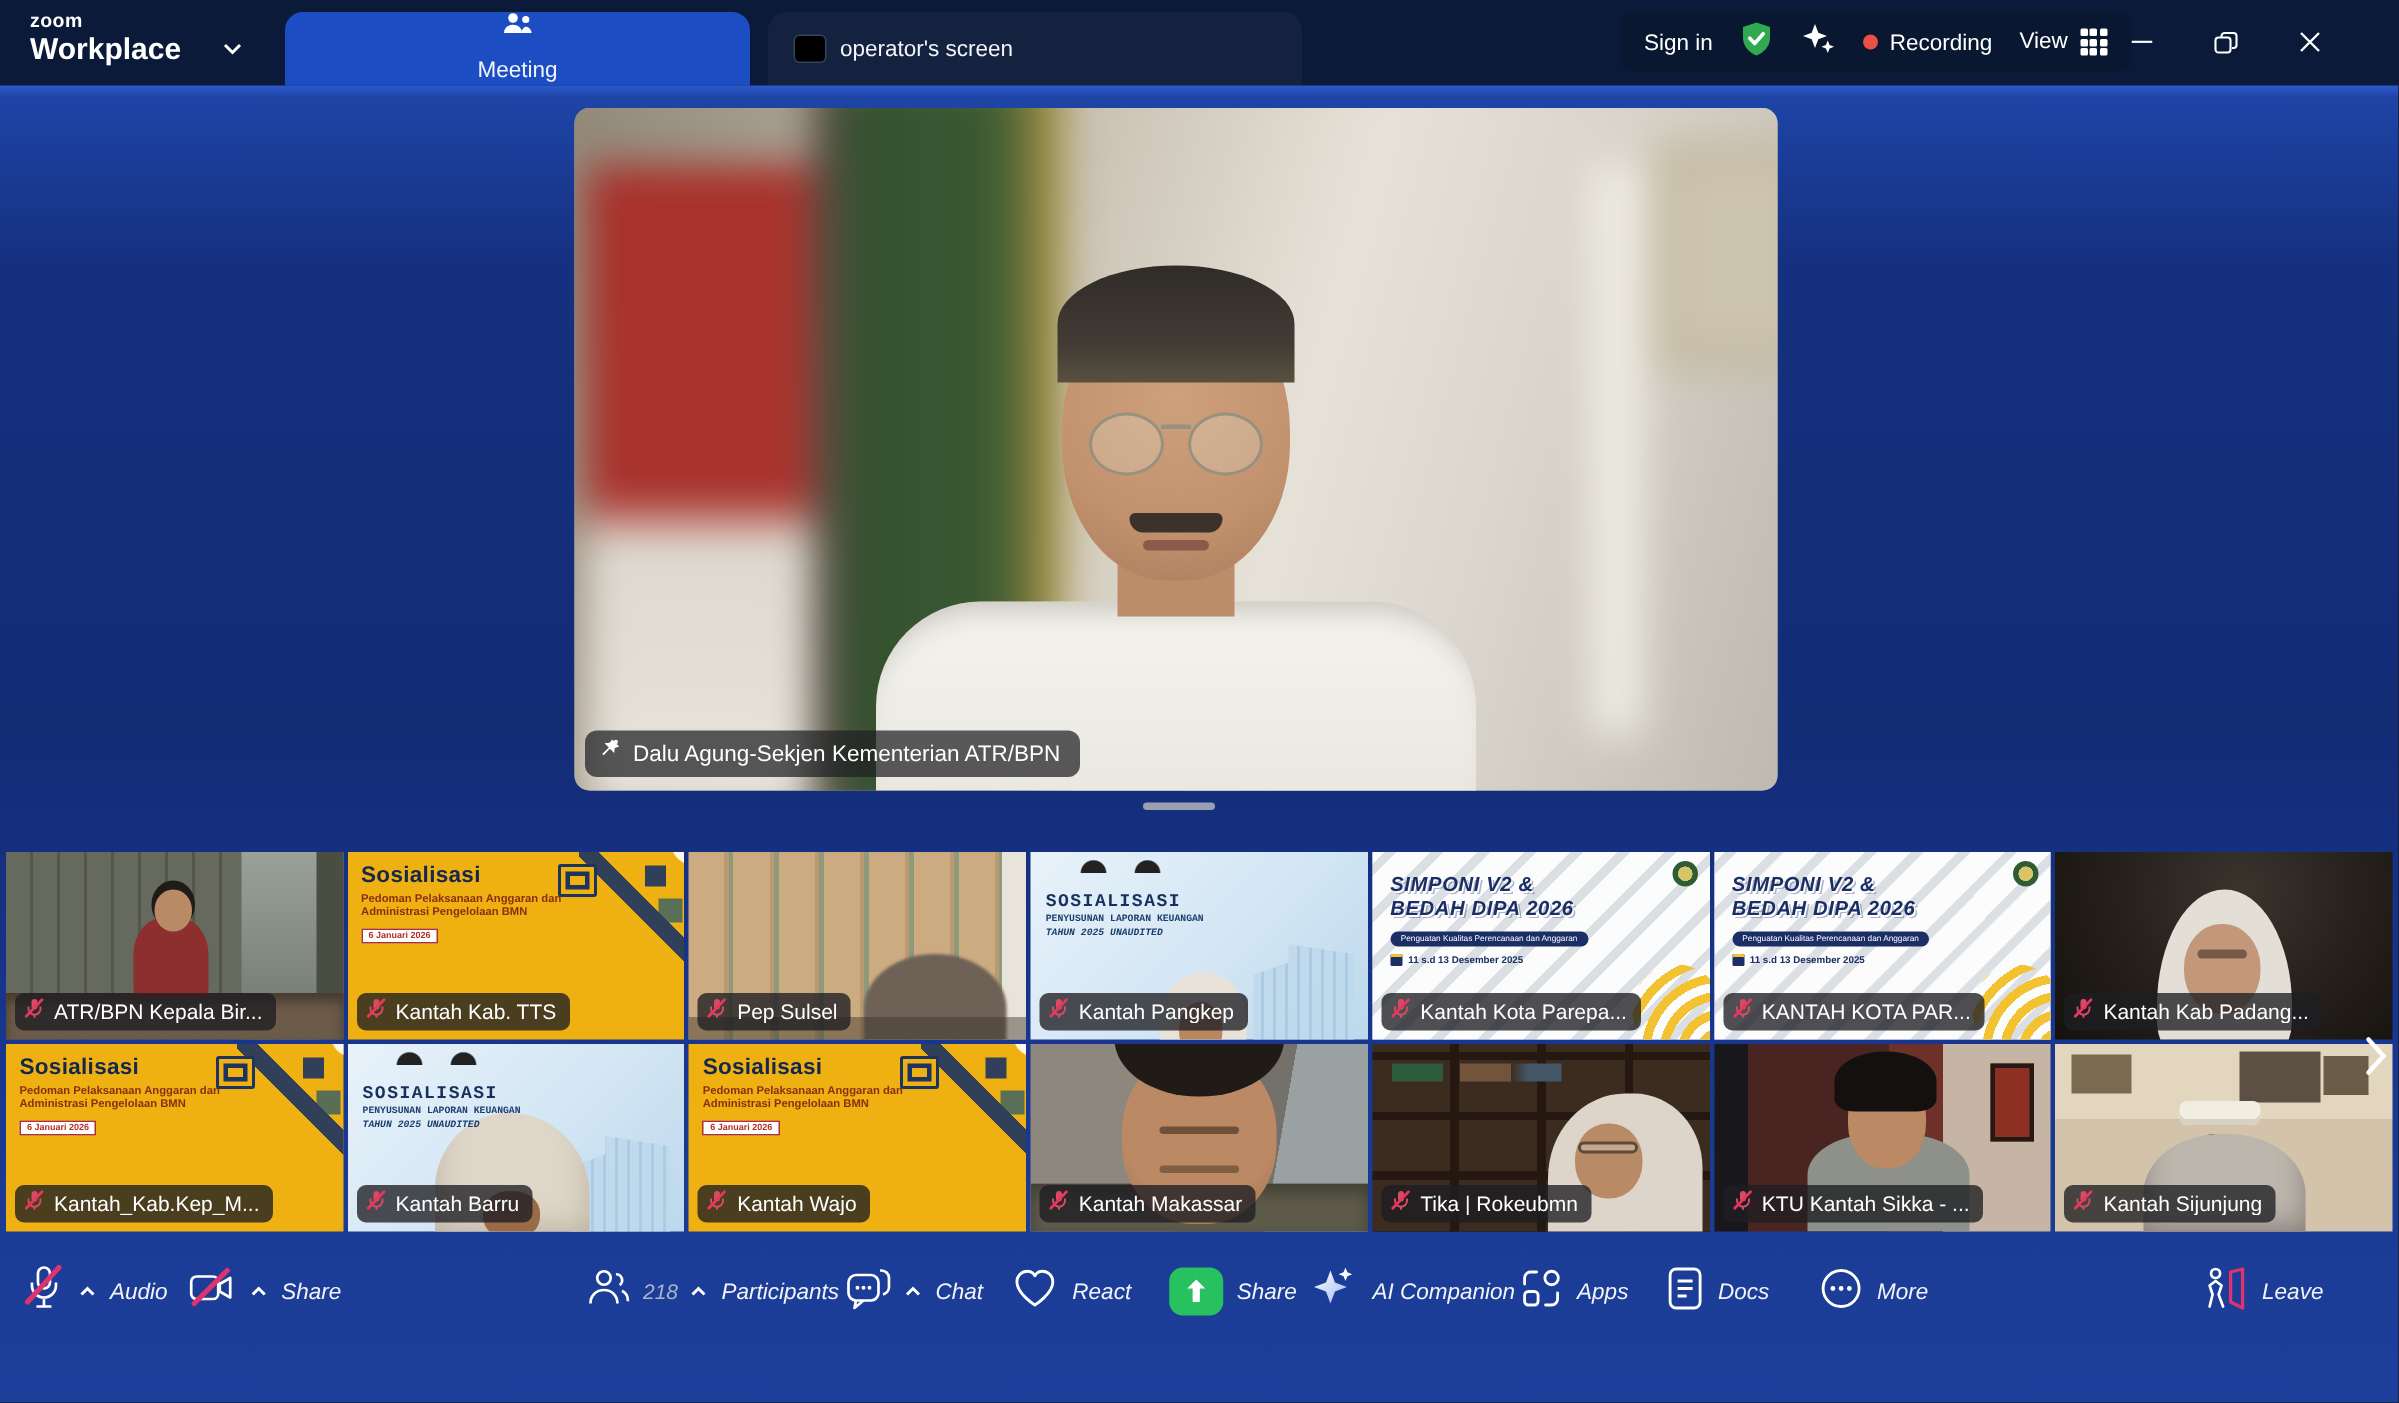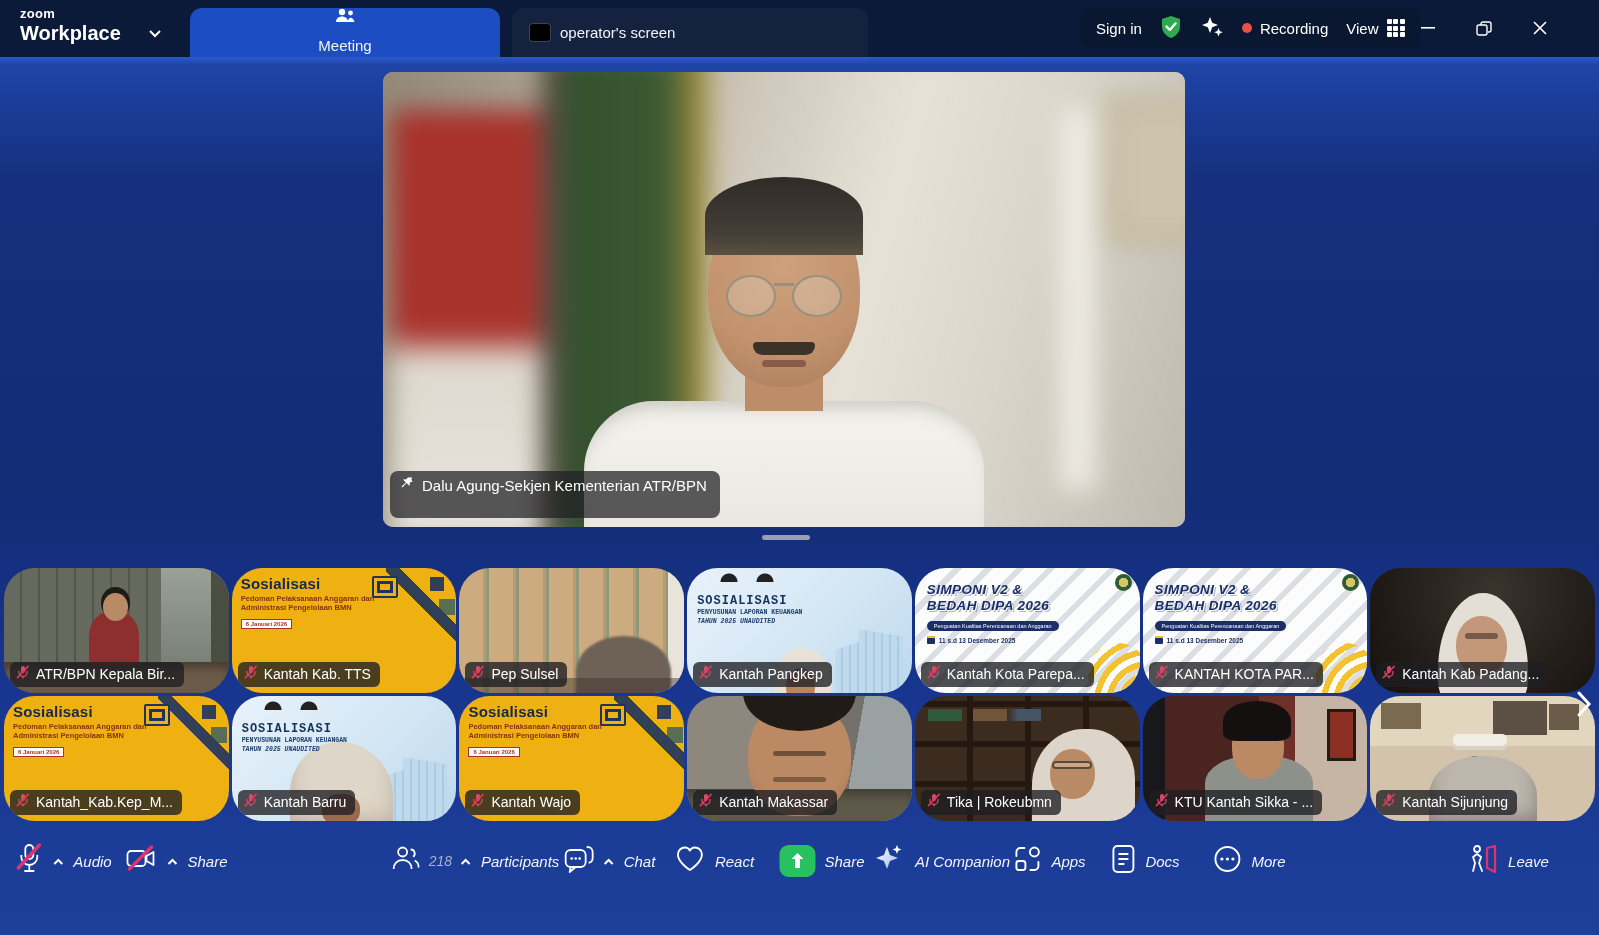--- a/index.html
+++ b/index.html
@@ -14,21 +14,21 @@
   .logo-chevron { position:absolute; left:148px; top:24px; }
   .tab { position:absolute; top:8px; height:49px; display:flex; align-items:center; gap:10px;
          border-radius:12px 12px 0 0; color:#f2f4f8; font-size:15px; padding:0 18px; cursor:pointer; }
   .tab.active { left:190px; width:310px; background:#1d4dc2;flex-direction:column; }
   .tab.inactive { left:512px; width:356px; background:rgba(255,255,255,0.04); }
   .screen-thumb { width:20px; height:17px; background:#000; border-radius:3px; box-shadow:0 0 0 1px rgba(255,255,255,.15); }
   .tb-right { position:absolute; left:1080px; top:8px; height:40px; background:#0a1730; border-radius:10px;
               display:flex; align-items:center; gap:18px; padding:0 16px; color:#fff; font-size:15px; }
   .rec { display:flex; align-items:center; gap:8px; }
   .rec-dot { width:10px; height:10px; border-radius:50%; background:#e85048; }
-  .viewbtn { display:flex; align-items:center; gap:8px; }
+  .viewbtn { display:flex; align-items:flex-start; gap:8px; }
   .gridicon { display:grid; grid-template-columns:repeat(3,5px); grid-template-rows:repeat(3,5px); gap:1.5px; }
   .gridicon i { background:#fff; border-radius:1px; }
   .winbtn { position:absolute; top:14px; width:30px; height:28px; display:flex; align-items:center; justify-content:center; cursor:pointer; }
 
   
   .stage { position:absolute; left:0; top:57px; width:1599px; height:878px;
     background:linear-gradient(180deg,#2d59cc 0px,#1e44a6 8px,#15307e 120px,#132c76 430px,#183690 640px,#1e429e 935px); }
 
   
   .main-video { position:absolute; left:383px; top:15px; width:802px; height:455px; border-radius:10px; overflow:hidden; background:#bdb6aa; }
@@ -48,27 +48,27 @@
              background:radial-gradient(circle at 50% 38%, #cfa07c 0%, #c2926e 60%, #aa7c5a 100%); }
   .mv-hair { transform:translateX(-50%); bottom:272px; width:158px; height:78px; border-radius:52% 52% 0 0;
              background:linear-gradient(180deg,#2f2b27 0%,#433d36 70%,#59503f 100%); }
   .mv-glasses { transform:translateX(-50%); bottom:208px; width:128px; height:44px; }
   .mv-glasses i { position:absolute; top:0; width:50px; height:42px; border:2px solid #97917f; border-radius:50%; background:rgba(235,235,225,.25); }
   .mv-glasses i.l { left:6px; } .mv-glasses i.r { right:6px; }
   .mv-glasses u { position:absolute; left:54px; top:8px; width:20px; height:3px; background:#97917f; }
   .mv-stache { transform:translateX(-50%); bottom:172px; width:62px; height:13px; background:#3b332a; border-radius:4px 4px 10px 10px; }
   .mv-mouth { transform:translateX(-50%); bottom:160px; width:44px; height:7px; background:#8c5a4a; border-radius:4px; }
   .mv-nametag { position:absolute; left:7px; bottom:9px; display:flex; align-items:center; gap:8px;
-    background:rgba(30,30,34,.72); border-radius:8px; padding:5px 13px 23px 9px; color:#fff; font-size:15px; }
+    background:rgba(30,30,34,.72); border-radius:8px; padding:5px 13px 6px 9px; color:#fff; font-size:15px; }
   .drag-handle { position:absolute; left:762px; top:478px; width:48px; height:5px; border-radius:3px; background:#98a0af; cursor:pointer; }
 
   
   .gallery { position:absolute; left:0; top:511px; width:1599px; }
   .g-row { display:grid; grid-template-columns:repeat(7,1fr); gap:3px; padding:0 4px; height:125px; margin-bottom:3px; }
-  .tile { position:relative; overflow:hidden; background:#1a1a1e;border-radius:31px; }
+  .tile { position:relative; overflow:hidden; background:#1a1a1e; }
   .tile > div { position:absolute; }
   .pill { position:absolute; left:6px; bottom:6px; max-width:90%; display:flex; align-items:center; gap:6px;
     background:rgba(30,30,34,.78); border-radius:6px; padding:3px 9px 4px 6px; color:#fff; font-size:14px; white-space:nowrap; }
   .pill span { overflow:hidden; text-overflow:ellipsis; }
   .g-next { position:absolute; right:2px; top:627px; width:26px; height:40px; display:flex; align-items:center; justify-content:center; cursor:pointer; }
 
   
   .scene-office { background:repeating-linear-gradient(90deg,#66695e 0 16px,#545747 16px 18px); }
   .scene-office .d1 { right:0; top:0; width:30%; height:100%; background:linear-gradient(180deg,#9aa196,#6f766b); box-shadow:inset -18px 0 0 #4a4d42; }
   .scene-office .d2 { left:0; right:0; bottom:0; height:25%; background:#6d5b49; box-shadow:inset 0 6px 8px rgba(0,0,0,.35); }

